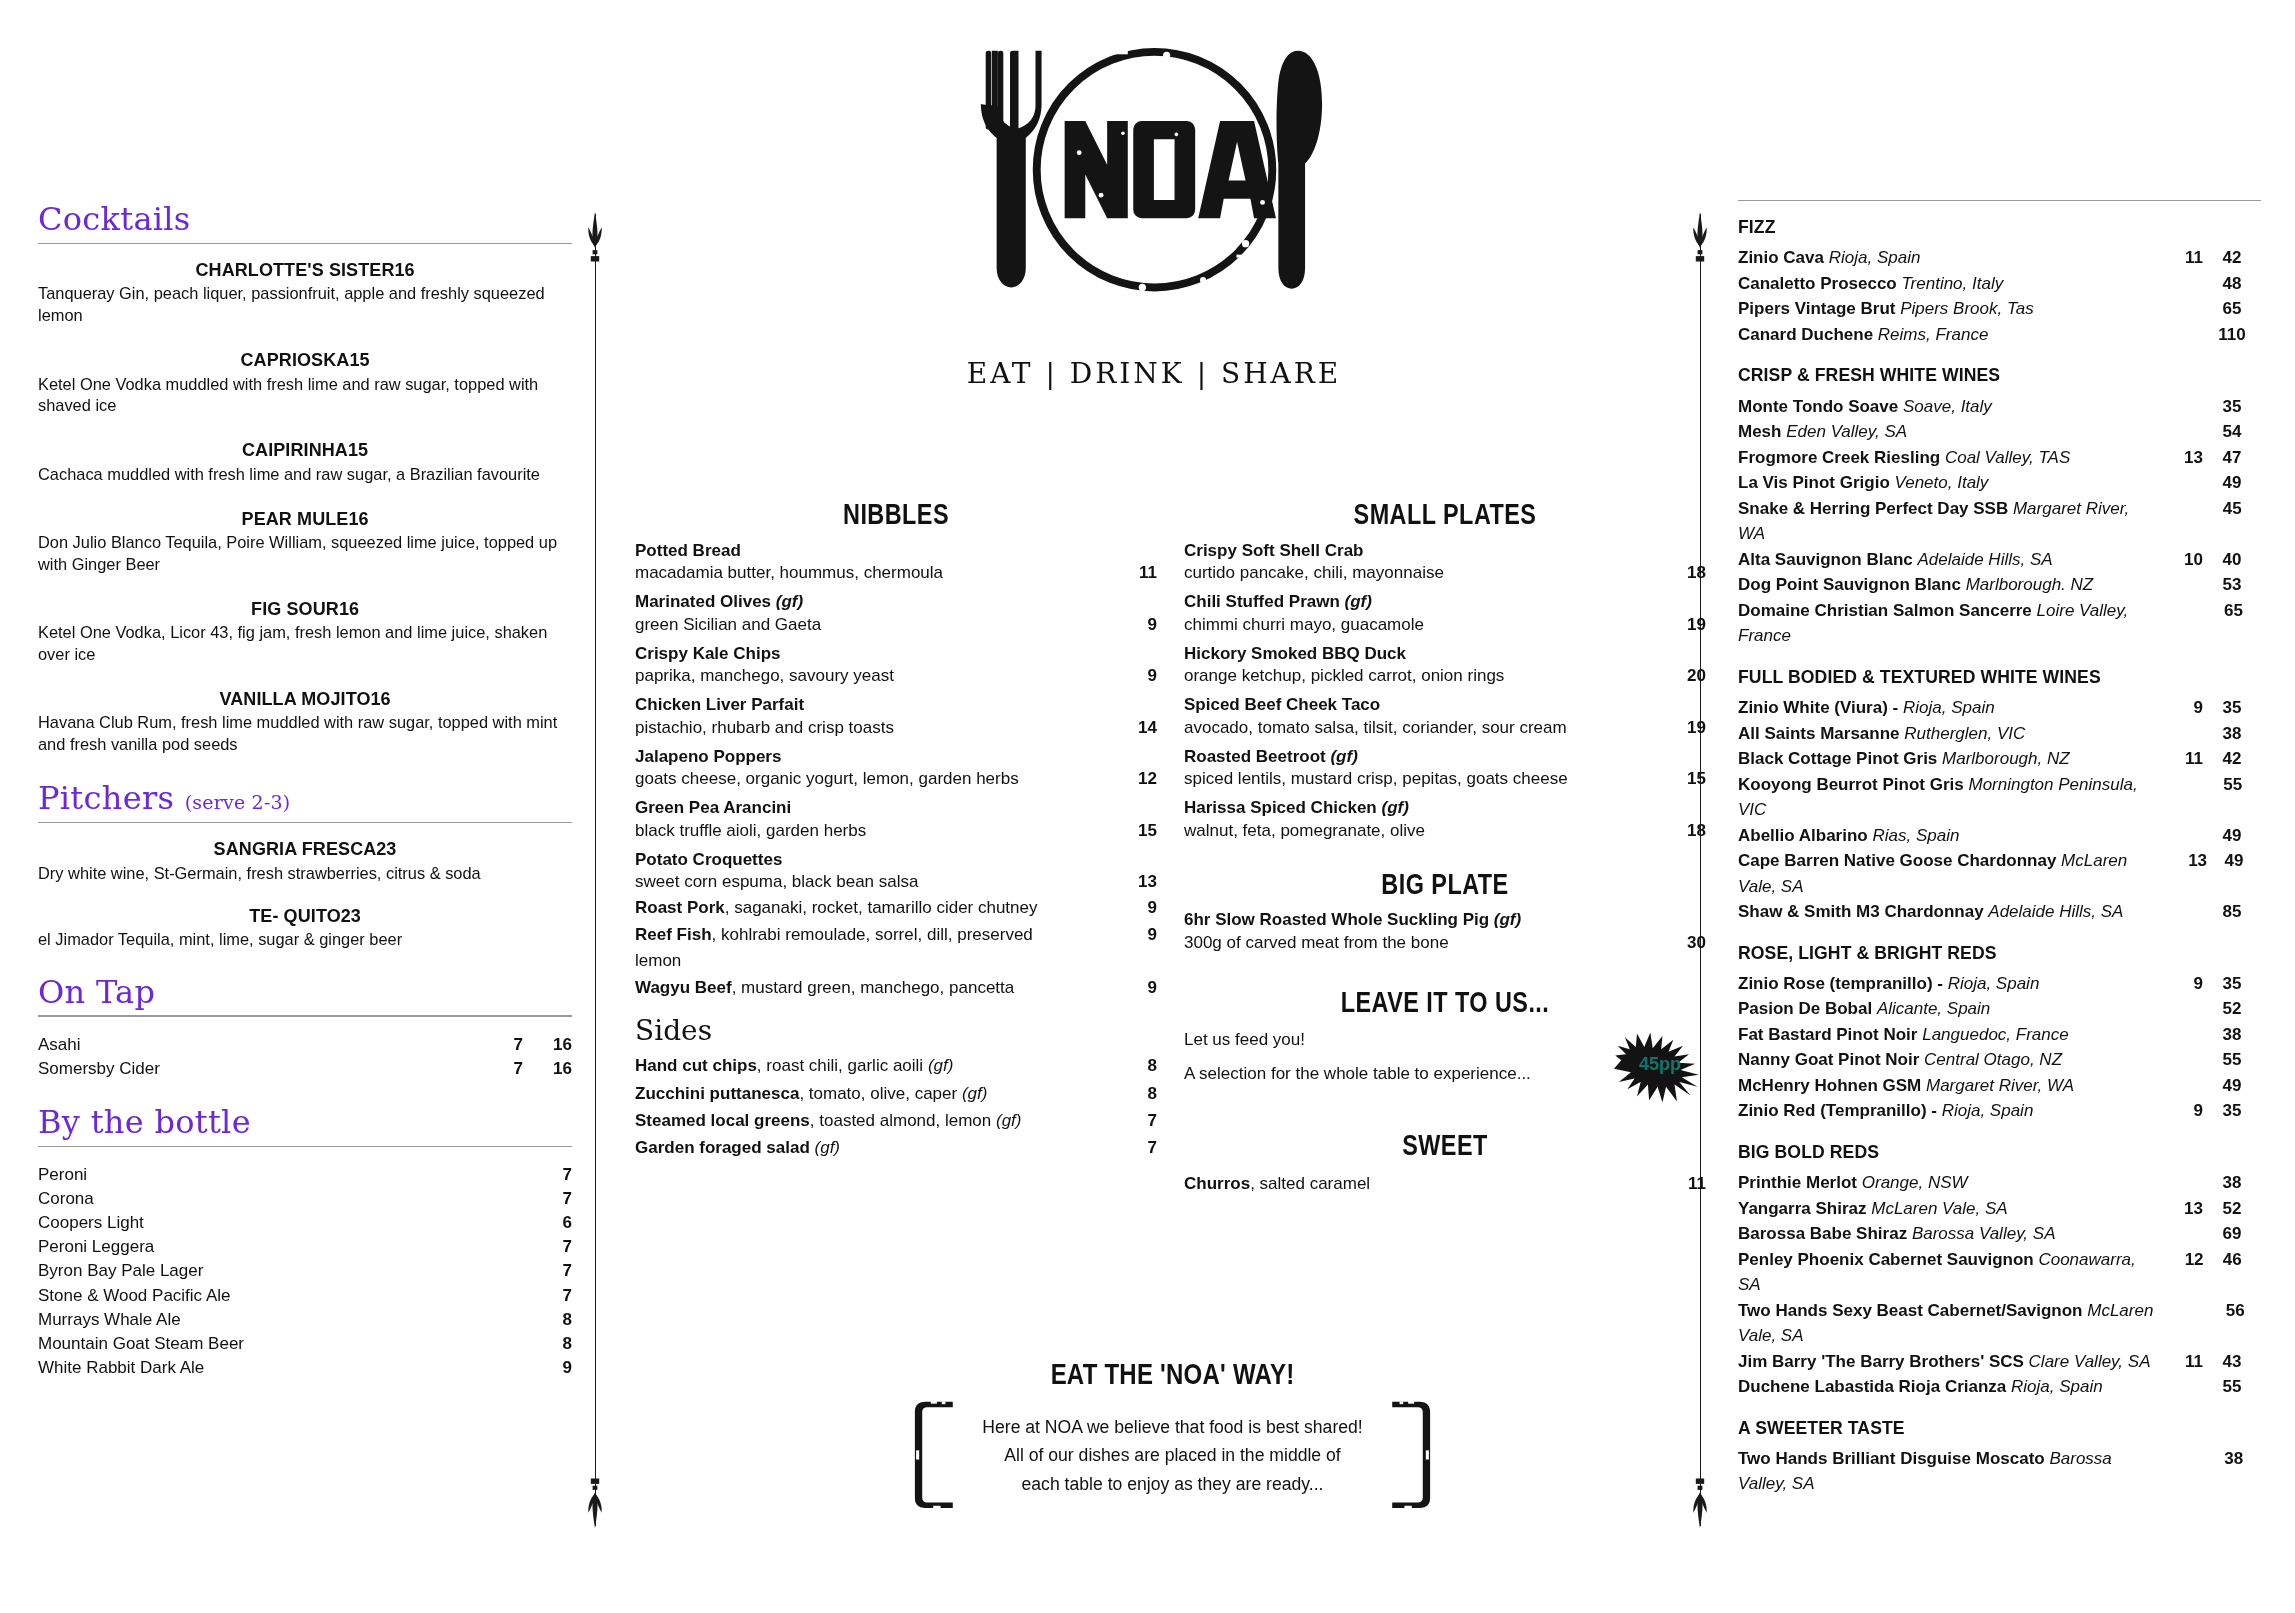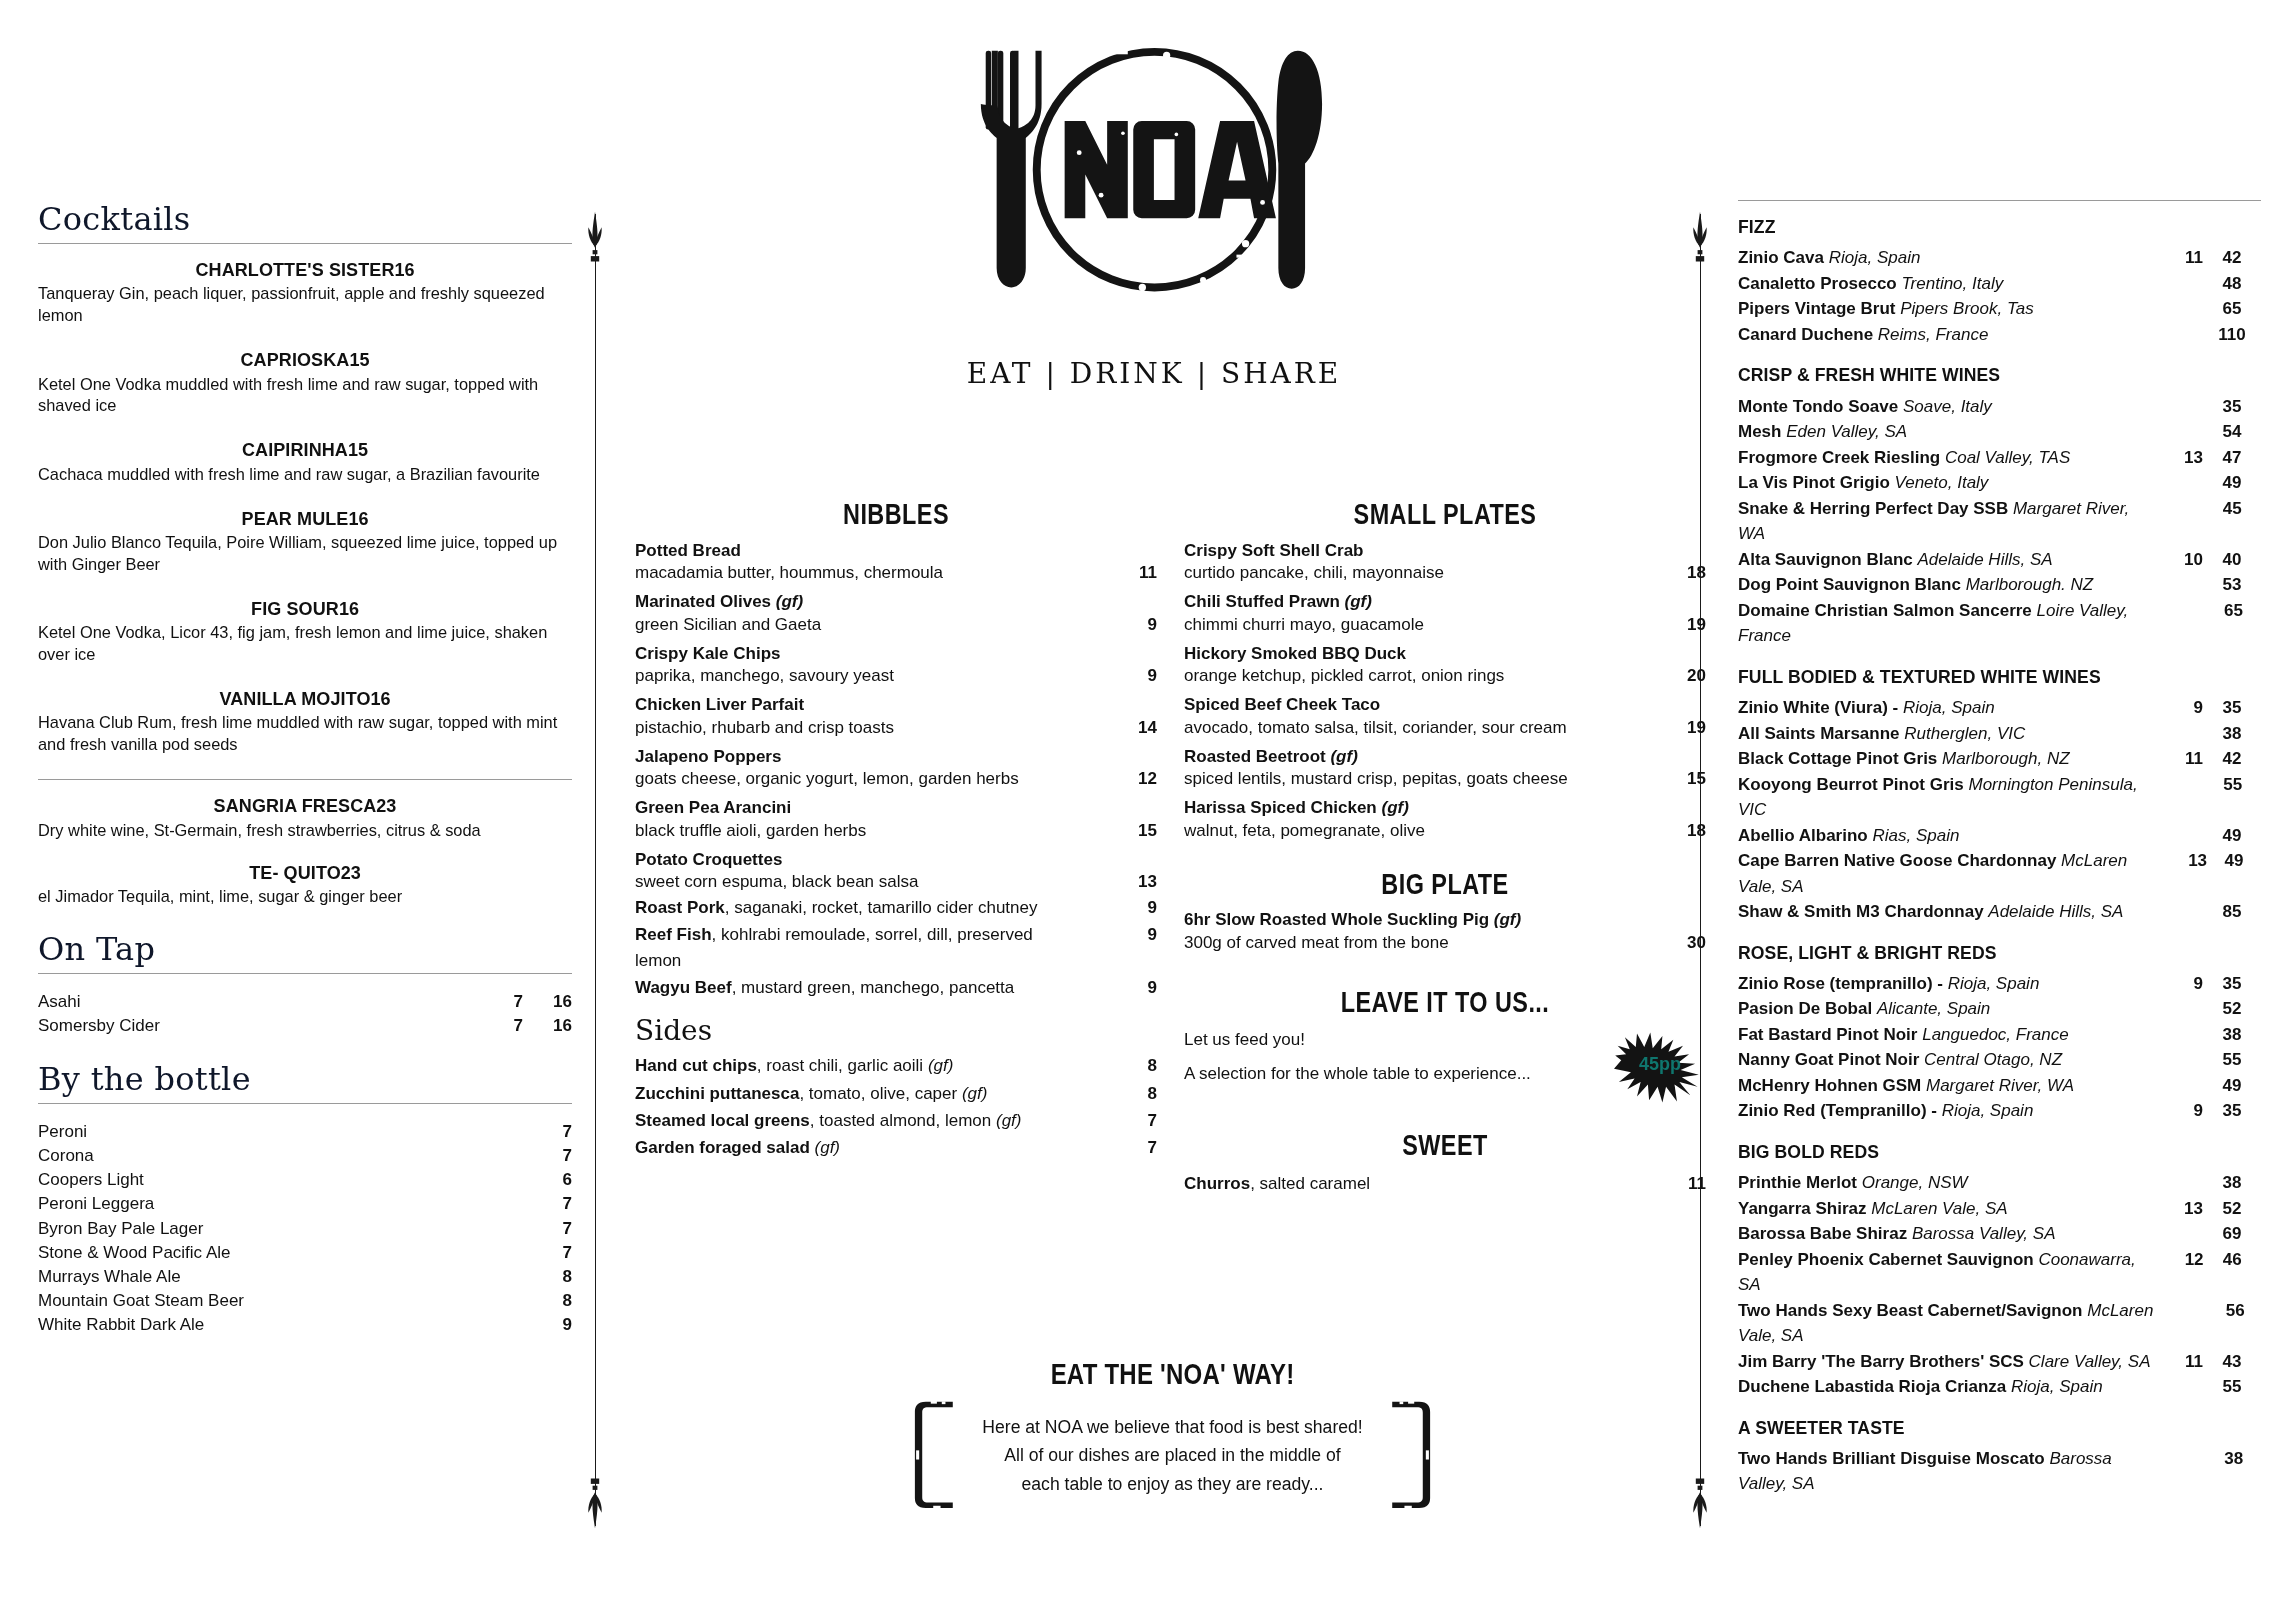--- a/index.html
+++ b/index.html
@@ -19,21 +19,21 @@
     width: 1.8px; background: #1a1a1a;
   }
   .divider .tip { position: absolute; left: 0; width: 24px; height: 58px; }
   .divider .tip svg { width: 100%; height: 100%; display: block; }
 
   
   .col-left { position: absolute; left: 38px; top: 200px; width: 534px; }
   .script-head {
     font-family: "DejaVu Serif", serif;
     font-size: 32px; font-weight: 400; letter-spacing: 0.3px;
-    color: #0f172a; margin-bottom: 4.9px;
+    color: #6d28d9; margin-bottom: 4.9px;
   }
   .script-head .sub { font-size: 19px; letter-spacing: 0.2px; }
   .rule { height: 1.2px; background: #9a9a9a; margin-bottom: 16px; }
 
   .ck-item { margin-bottom: 24px; }
   .ck-row { display: flex; justify-content: center; align-items: baseline; }
   .ck-name {
     font-size: 18px; font-weight: 700; letter-spacing: 0.1px;
     text-transform: uppercase;
   }
@@ -277,20 +277,24 @@
         </div>
         <div class="ck-item">
           <div class="ck-row">
             <div class="ck-name">VANILLA MOJITO</div>
             <div class="ck-price">16</div>
           </div>
           <div class="ck-desc">Havana Club Rum, fresh lime muddled with raw sugar, topped with mint and fresh vanilla pod seeds</div>
         </div>
       </div>
 
+    <div class="script-head">
+      <span>Pitchers</span>
+      <span class="sub">(serve 2-3)</span>
+    </div>
     <div class="rule"></div>
     <div id="pitcher-list">
         <div class="p-item">
           <div class="ck-row">
             <div class="ck-name">SANGRIA FRESCA</div>
             <div class="ck-price">23</div>
           </div>
           <div class="ck-desc">Dry white wine, St-Germain, fresh strawberries, citrus &amp; soda</div>
         </div>
         <div class="p-item">

